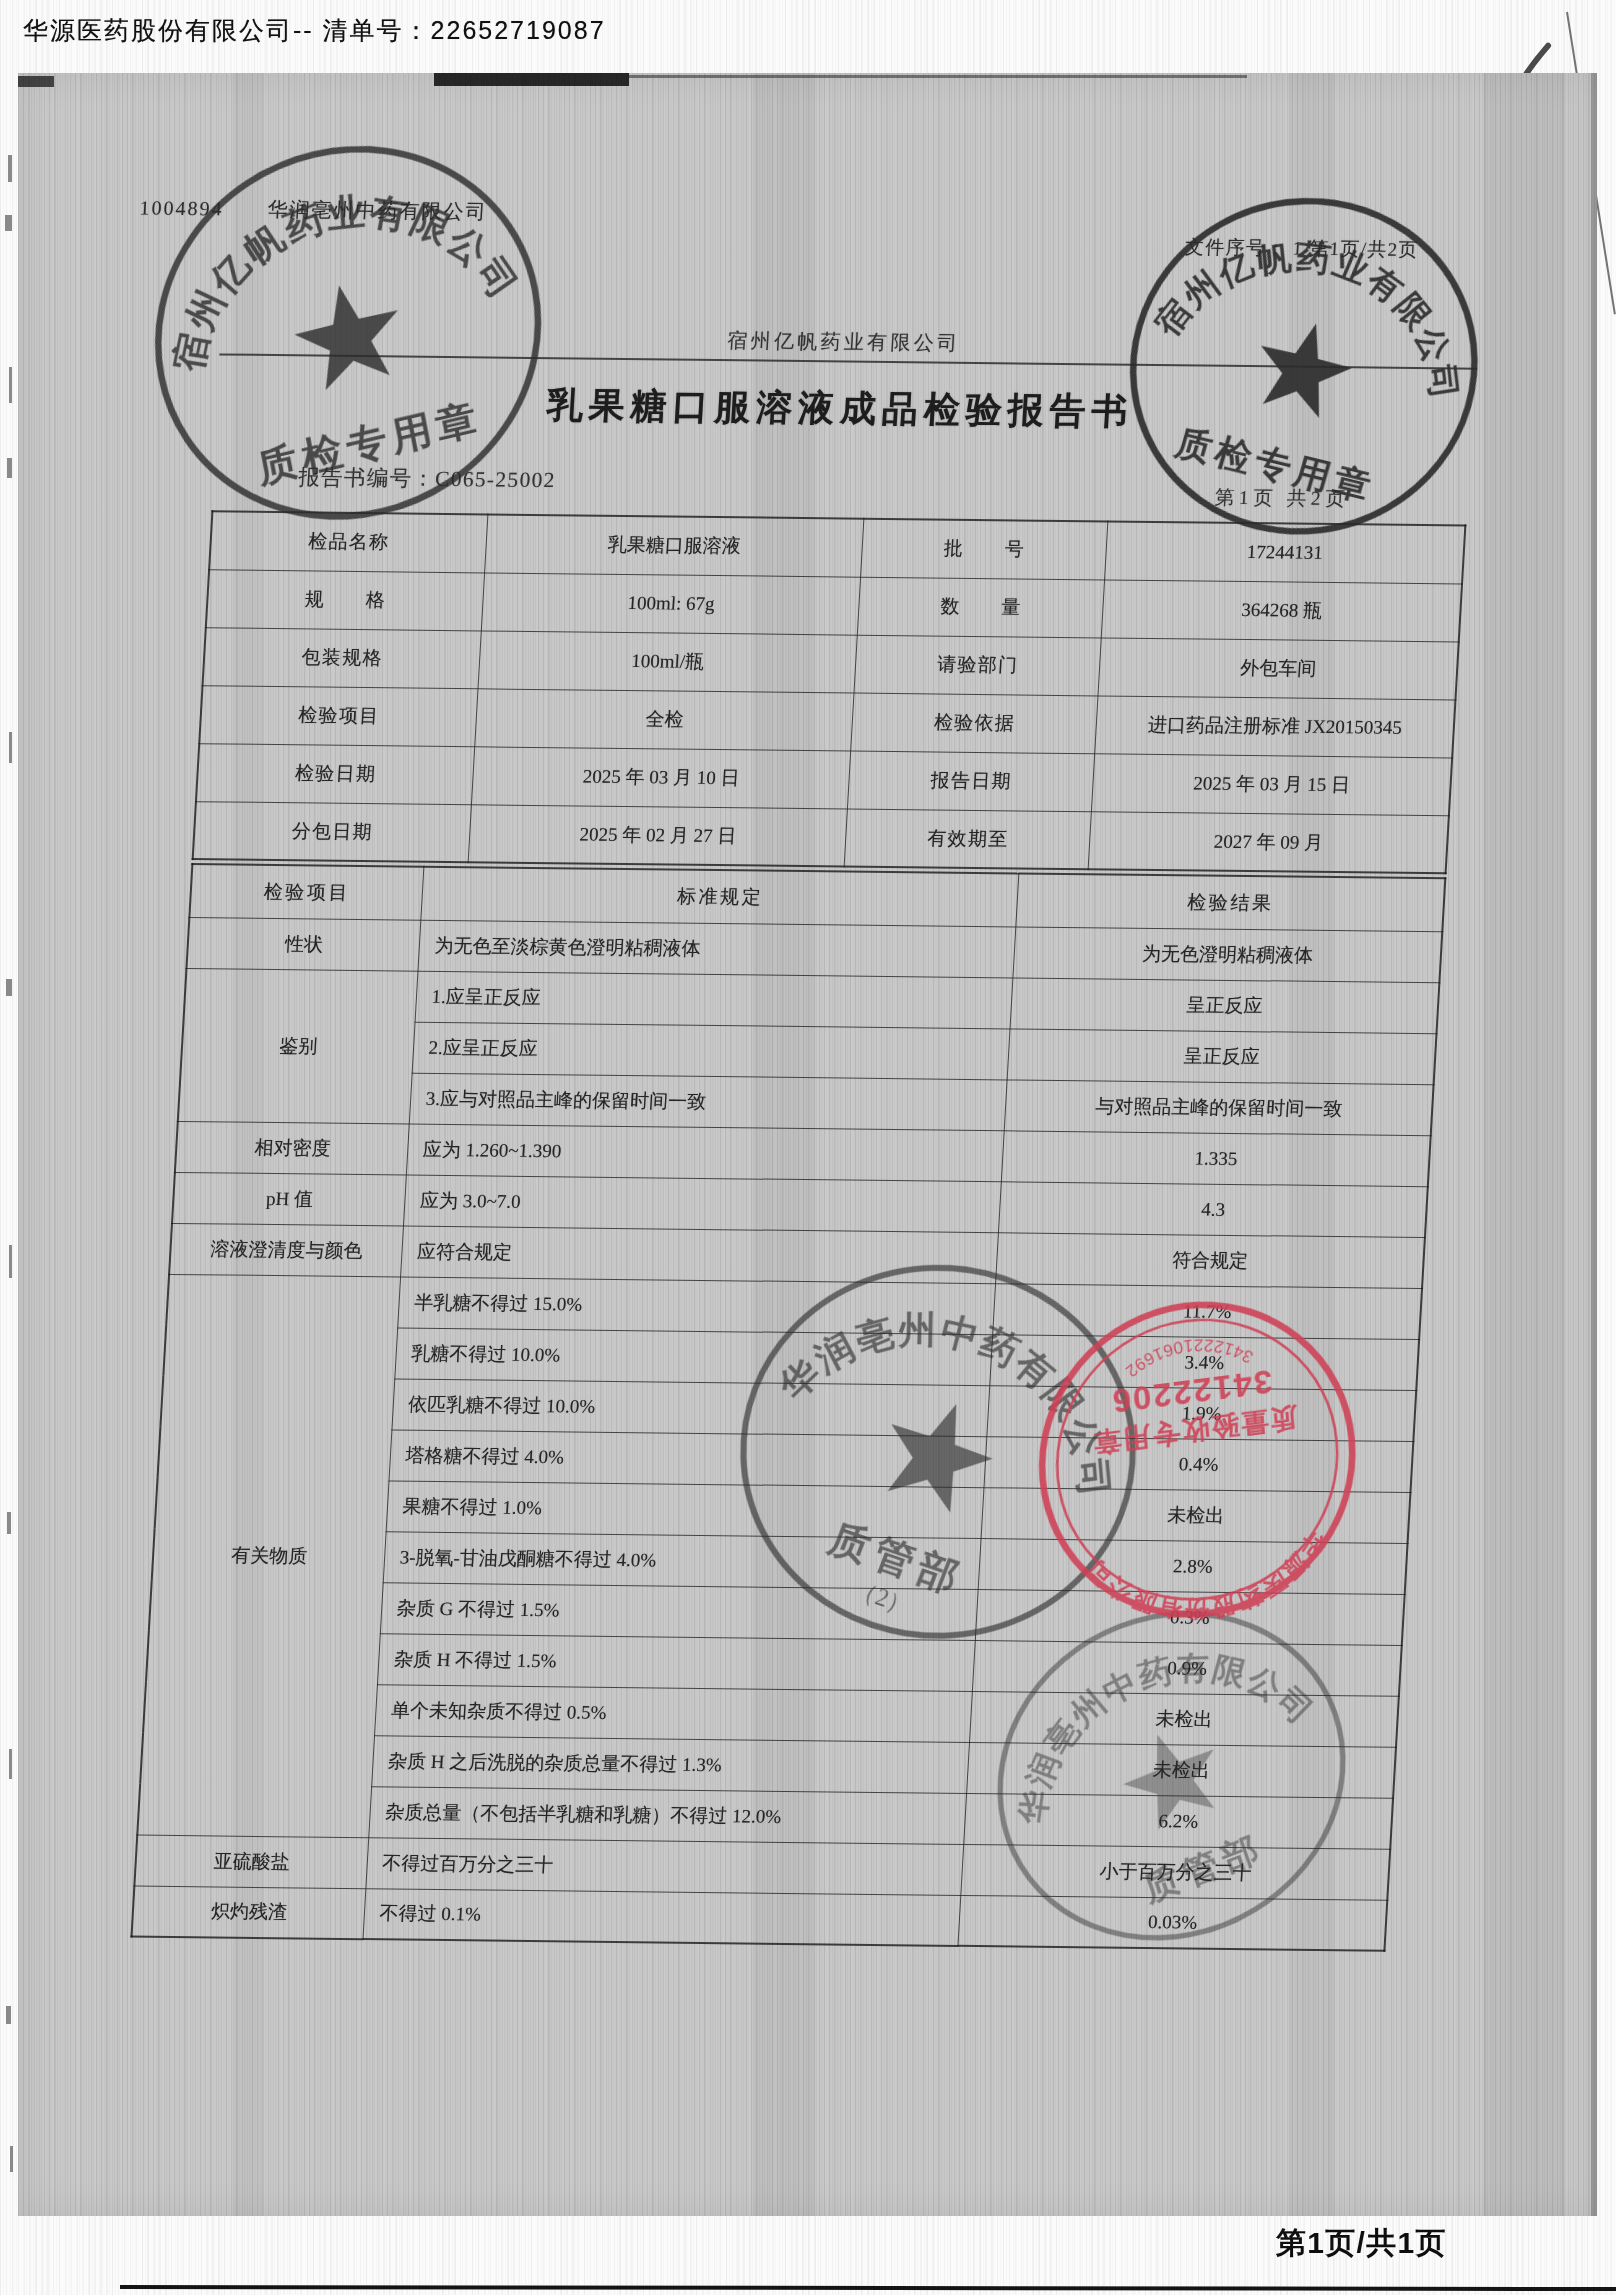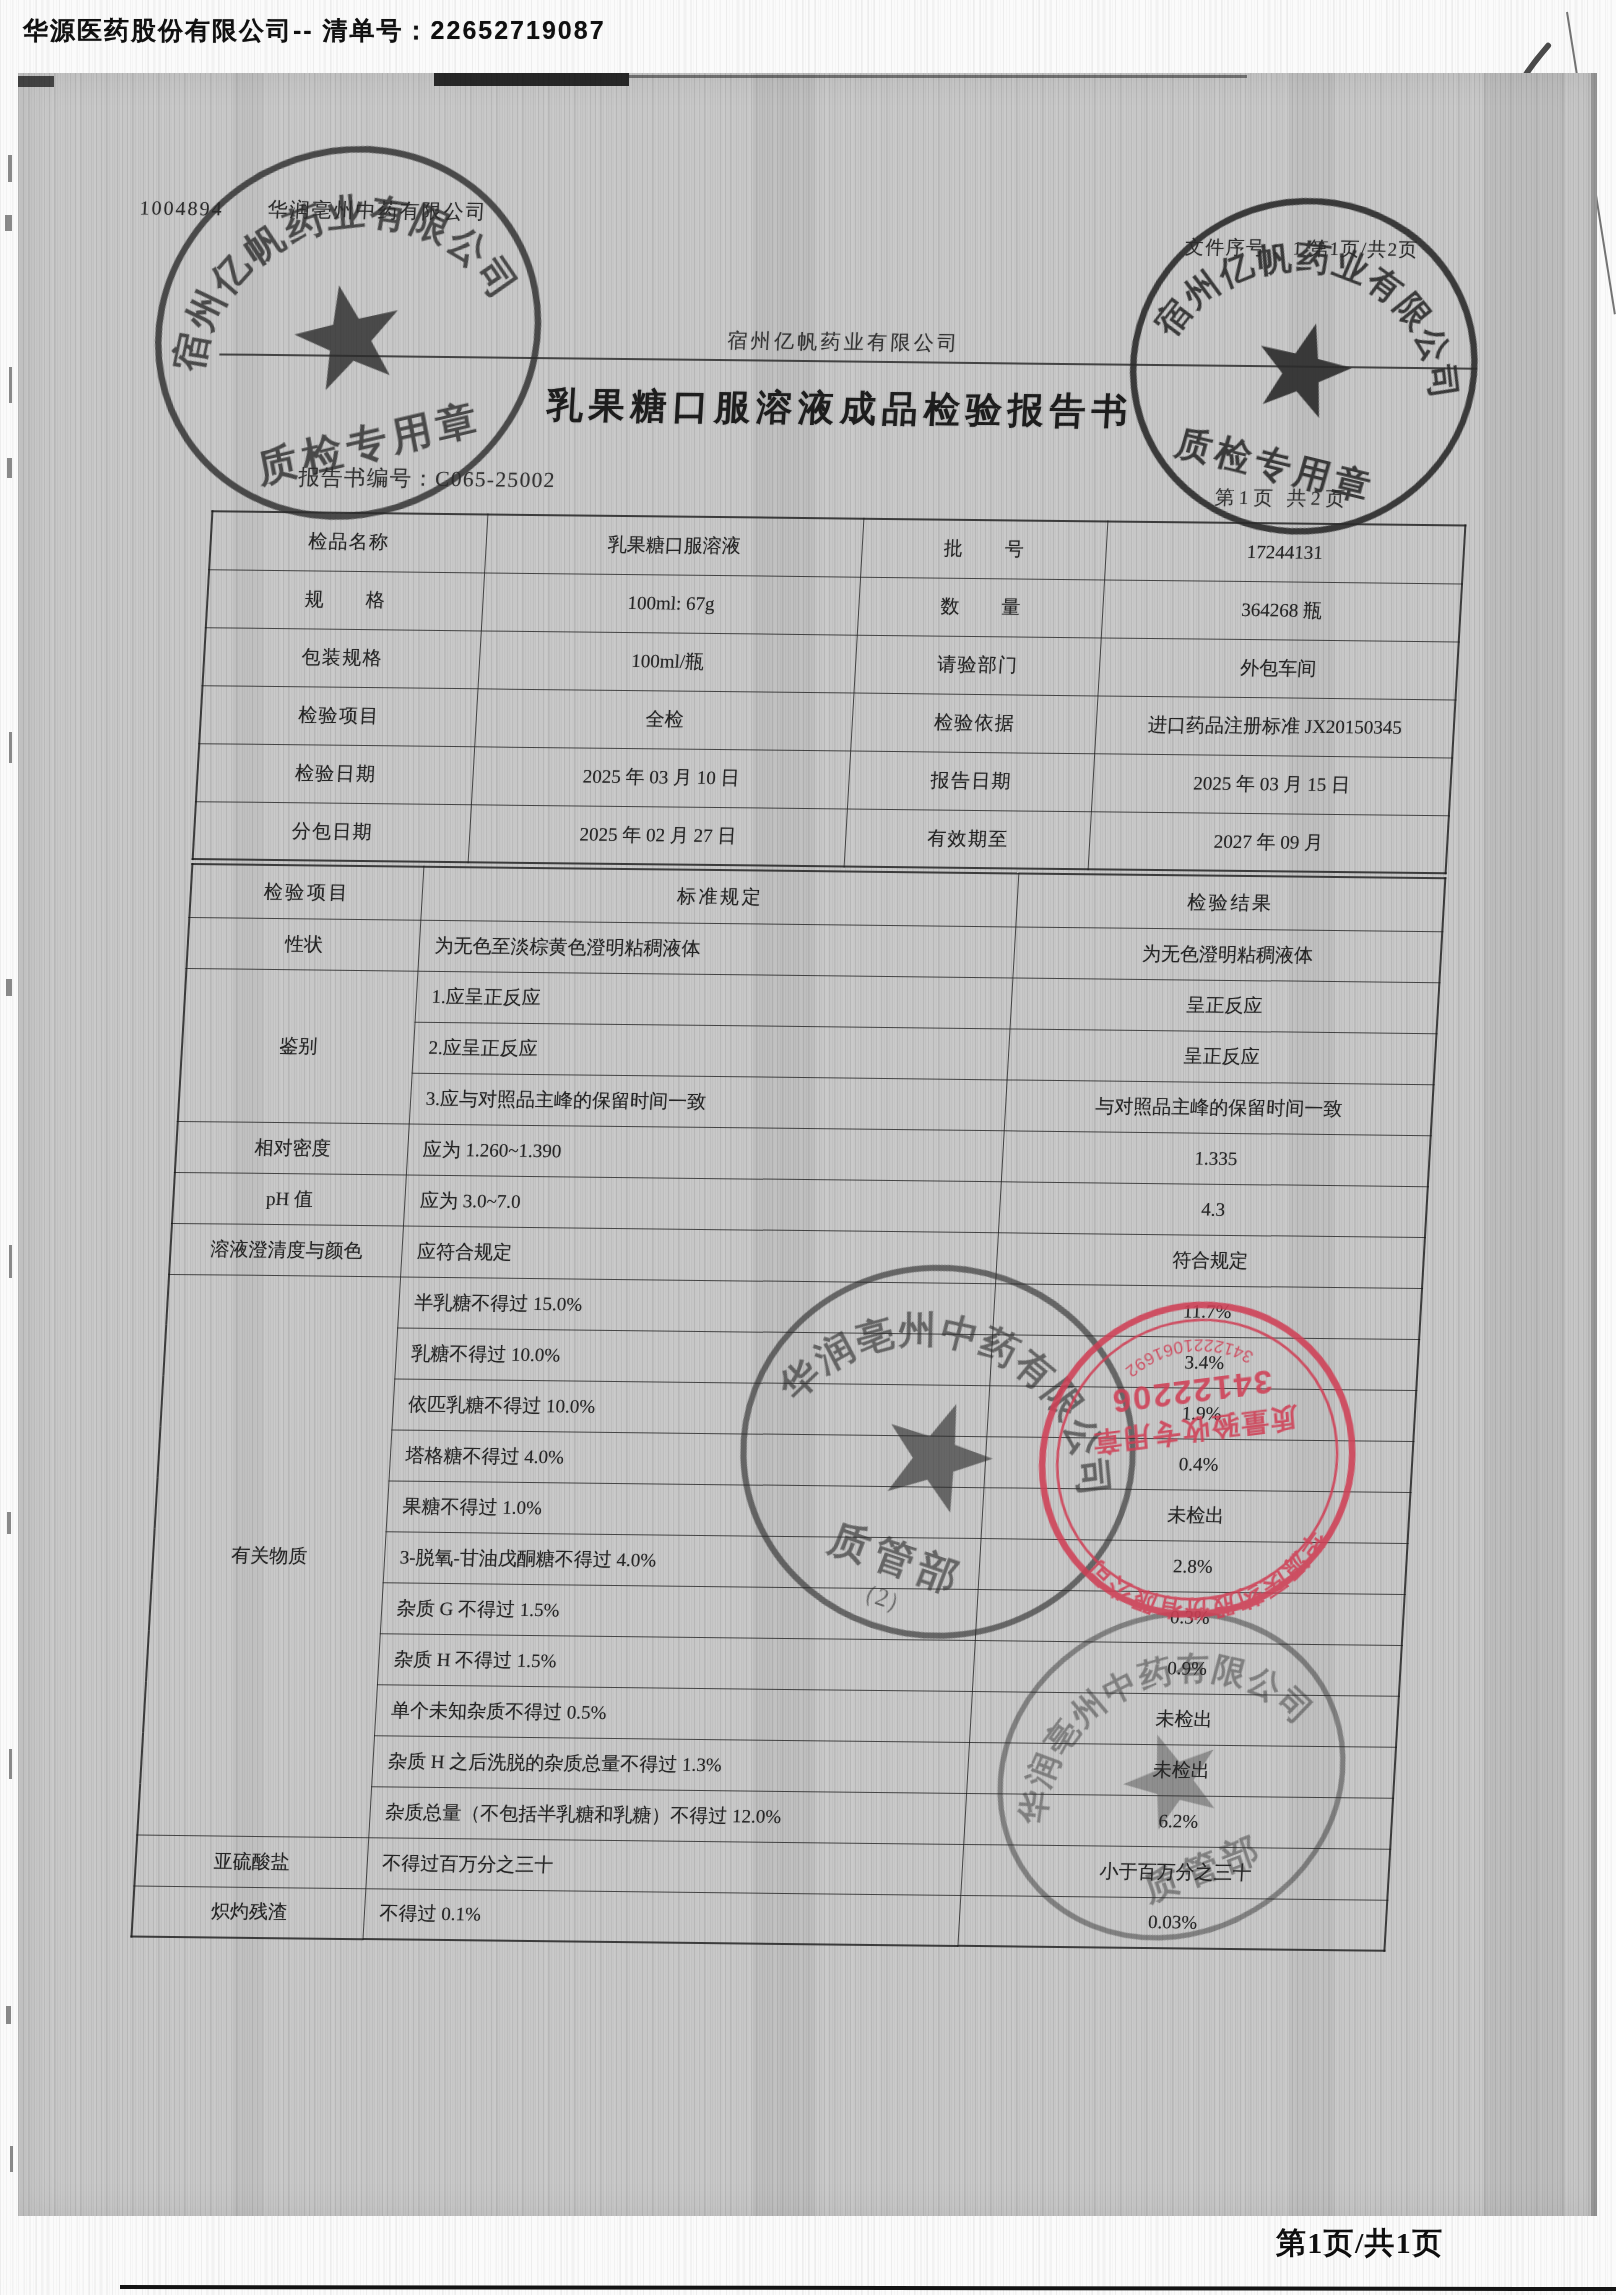--- a/index.html
+++ b/index.html
@@ -8,21 +8,21 @@
     background-color:#fbfbfb;
     background-image:
       repeating-linear-gradient(90deg, rgba(0,0,0,0.035) 0 1.3px, transparent 1.3px 5.9px),
       repeating-linear-gradient(90deg, rgba(0,0,0,0.02) 0 0.7px, transparent 0.7px 3.3px);
     font-family:"Liberation Serif", serif;
     color:#222;
   }
   .scan-header-line{
     position:absolute;left:23px;top:14.3px;
     font-family:"Liberation Sans", sans-serif;
-    font-weight:bold;font-size:25px;letter-spacing:2px;color:#101010;
+    font-weight:normal;font-size:25px;letter-spacing:2px;color:#101010;
     text-shadow:0 0 0.7px rgba(0,0,0,0.5);
     white-space:nowrap;
   }
   .gray-page{
     position:absolute;left:18px;top:73px;width:1579px;height:2143px;
     background-color:#c7c7c7;
     background-image:
       repeating-linear-gradient(90deg, rgba(0,0,0,0.05) 0 1.3px, transparent 1.3px 5.2px),
       repeating-linear-gradient(90deg, rgba(255,255,255,0.06) 0 2px, transparent 2px 8.5px),
       repeating-linear-gradient(90deg, rgba(0,0,0,0.03) 0 0.7px, transparent 0.7px 2.6px);
@@ -56,21 +56,21 @@
   .c-spec{text-align:left;padding-left:14.3px;}
   .stamp{position:absolute;pointer-events:none;}
   .stamp-black{color:#2b2b2b;filter:blur(0.5px);}
   .stamp-red{color:#cf4056;filter:blur(0.3px);}
   .edge-mark{position:absolute;background:#1a1a1a;opacity:0.5;}
   .top-smudge{position:absolute;background:#0c0c0c;}
   .fold-line{position:absolute;left:1566px;top:11.7px;width:2px;height:306px;background:#3c3c3c;transform:rotate(-9deg);transform-origin:top center;opacity:0.7;}
   .right-edge-shadow{position:absolute;left:1592px;top:73px;width:5.9px;height:2143px;background:rgba(0,0,0,0.22);}
   .footer-page-info{
     position:absolute;left:1276px;top:2223px;
-    font-family:Liberation Serif, serif;font-weight:bold;
+    font-family:Liberation Sans, sans-serif;font-weight:bold;
     font-size:30px;letter-spacing:1.3px;color:#0e0e0e;
   }
   .bottom-line{position:absolute;left:120px;top:2286px;width:1496px;height:3.9px;background:#141414;transform:rotate(0.08deg);}
   .handwritten{position:absolute;left:1486px;top:34px;width:78px;height:140px;transform:rotate(6deg);}
 </style>
 </head>
 <body>
 
 <div class="scan-header-line">华源医药股份有限公司--  清单号：22652719087</div>
 

